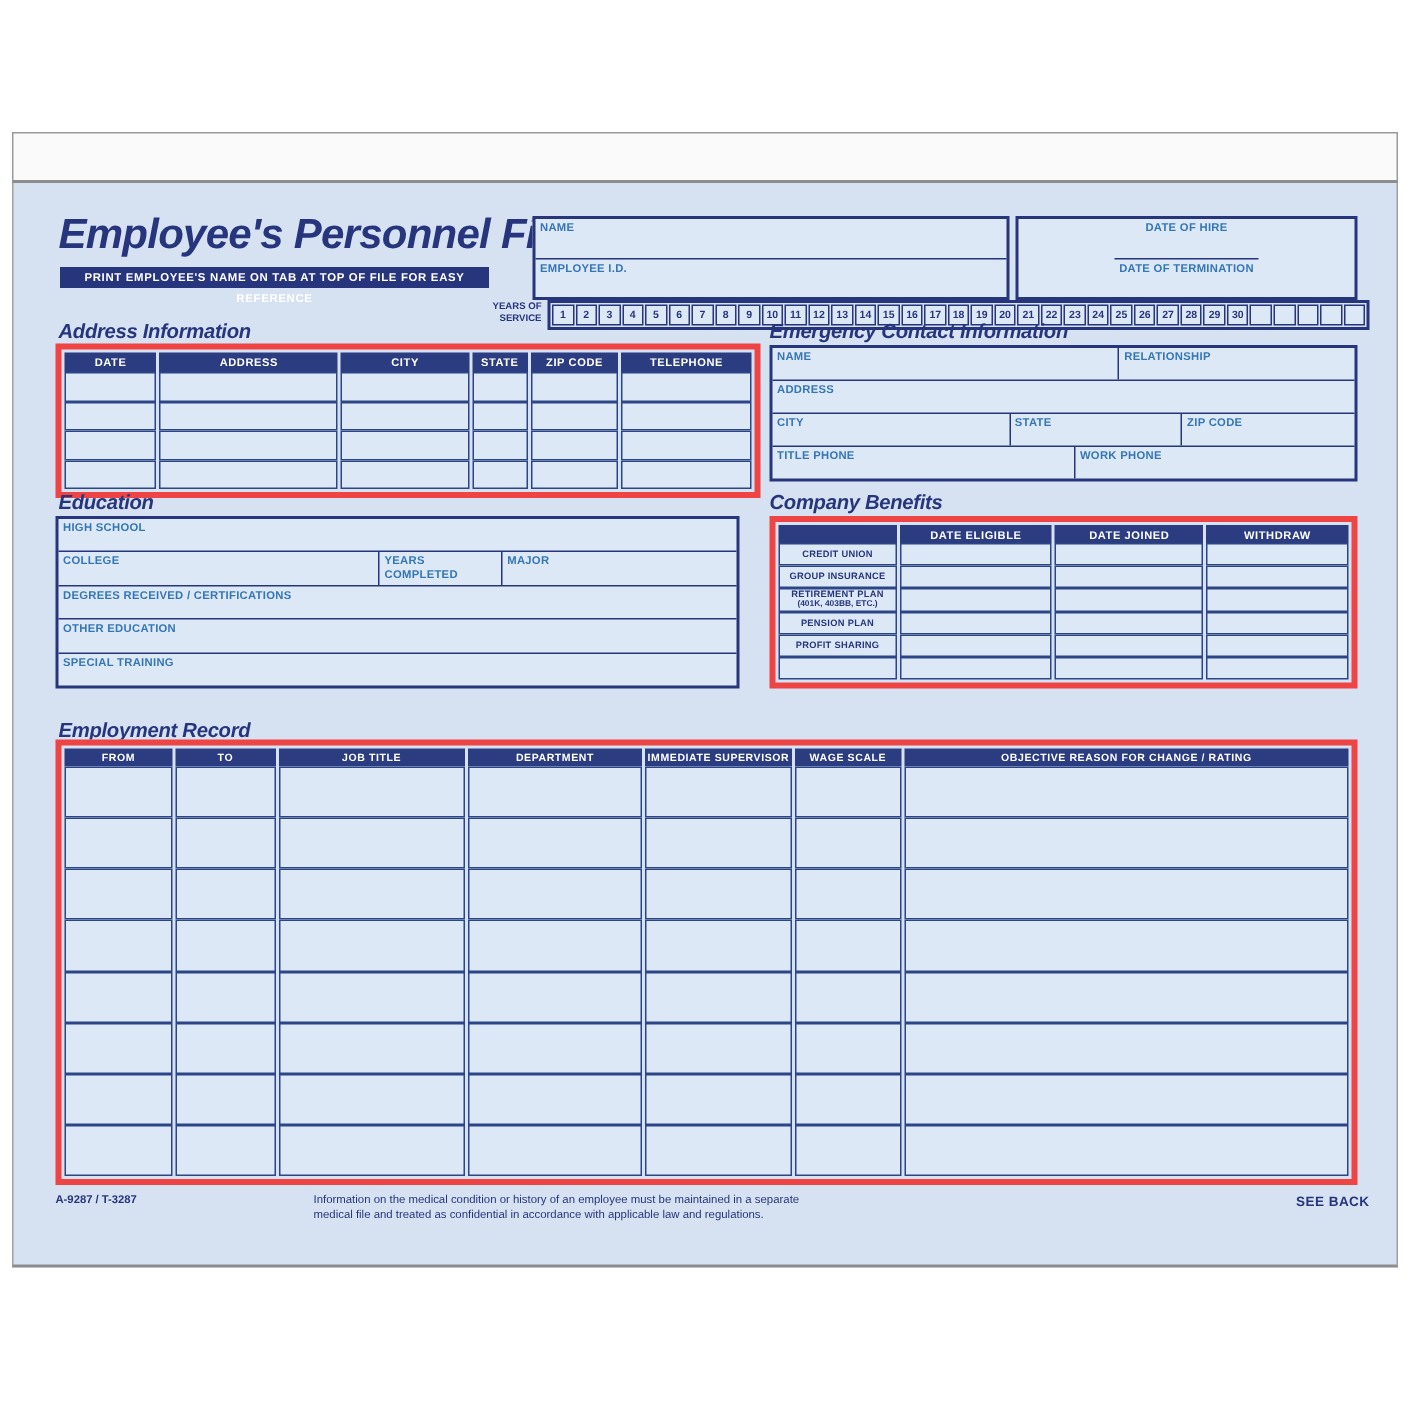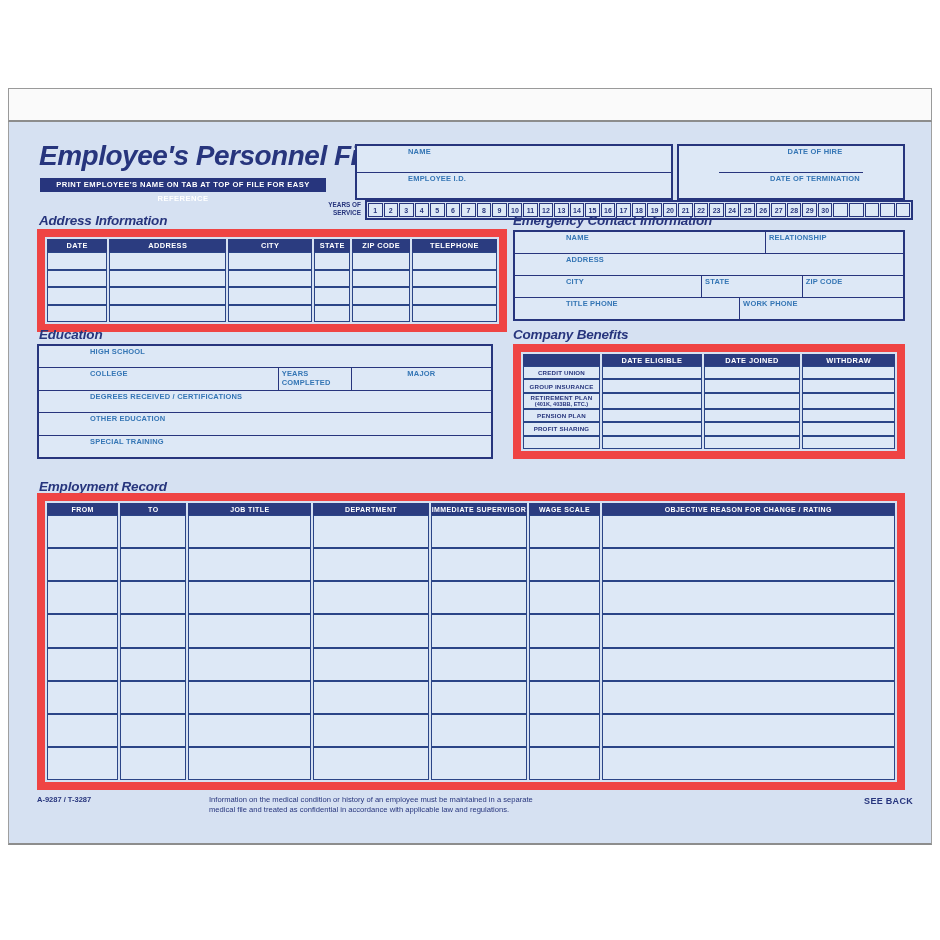--- a/index.html
+++ b/index.html
@@ -16,41 +16,41 @@
 
   .abs { position:absolute; }
 
   .title { left:30px; top:18px; font-size:28px; font-weight:800; font-style:italic;
     color:#27357d; letter-spacing:-0.5px; }
   .banner { left:31px; top:56px; width:286px; height:14px; background:#27357d; color:#ffffff;
     font-size:7.6px; font-weight:bold; letter-spacing:0.45px; text-align:center; line-height:14px; }
 
   
   .fieldbox { border:2px solid #27357d; background:#dde8f6; display:flex; flex-direction:column; }
-  .fieldbox .frow { display:flex; flex:1; border-top:1px solid #27357d;padding-left:48px; }
+  .fieldbox .frow { display:flex; flex:1; border-top:1px solid #27357d; }
   .fieldbox .frow:first-child { border-top:none; }
   .fieldbox .fcell { border-left:1px solid #27357d; padding:1px 3px; font-size:7.5px;
     font-weight:bold; color:#3576b5; letter-spacing:0.2px; }
   .fieldbox .fcell:first-child { border-left:none; }
 
   .namebox { left:346px; top:22px; width:318px; height:56px; }
   .hirebox { left:668px; top:22px; width:228px; height:56px;align-items:center; }
 
   
   .yos-label { left:302px; top:79px; width:50px; font-size:6.4px; font-weight:bold;
     color:#27357d; text-align:right; line-height:7.5px; }
   .yos-row { left:356px; top:78px; width:548px; height:20px; border:2px solid #27357d;
     display:flex; gap:1px; padding:1px; background:#d6e1f2; }
   .yos-cell { flex:1; border:1px solid #27357d; background:#dde8f6; font-size:7px; font-weight:bold;
     color:#27357d; display:flex; align-items:center; justify-content:center; }
 
   .sec-heading { font-size:13.5px; font-weight:800; font-style:italic; color:#27357d; letter-spacing:-0.2px; }
 
   
-  .grid { border:8px solid #ef4444; padding:2px; display:flex; flex-direction:column; gap:0; background:#d6e1f2; }
+  .grid { border:4px solid #ef4444; padding:2px; display:flex; flex-direction:column; gap:0; background:#d6e1f2; }
   .grid .grow { display:flex; gap:2px; flex:1; }
   .grid .hcell { background:#2b3c80; color:#ffffff; font-size:7.4px; font-weight:bold;
     letter-spacing:0.4px; display:flex; align-items:center; justify-content:center; }
   .grid .dcell { border:1px solid #2b4587; background:#dde8f6; }
   .grid .lcell { border:1px solid #2b4587; background:#dde8f6; color:#27357d; font-size:6.2px;
     font-weight:bold; display:flex; flex-direction:column; align-items:center; justify-content:center;
     text-align:center; line-height:7px; letter-spacing:0.2px; }
 
   
   .addr-head { left:30px; top:91px; }
@@ -61,21 +61,21 @@
   
   .ec-head { left:504px; top:91px; }
   .ecbox { left:504px; top:108px; width:392px; height:91px; }
   .ec-name{width:59.4%;} .ec-rel{flex:1;}
   .ec-city{width:40.6%;} .ec-state{width:29.6%;} .ec-zip{flex:1;}
   .ec-home{width:51.8%;} .ec-work{flex:1;}
 
   
   .edu-head { left:30px; top:205px; }
   .edubox { left:28px; top:222px; width:456px; height:115px; }
-  .ed-college{width:47.2%;} .ed-years{width:18.1%;} .ed-major{flex:1;text-align:center;}
+  .ed-college{width:47.2%;} .ed-years{width:18.1%;} .ed-major{flex:1;}
 
   
   .cb-head { left:504px; top:205px; }
   .cb-table { left:504px; top:222px; width:392px; height:115px; }
   .cb-table .hrow { height:12px; flex:none; }
   .cb0{width:20.7%;} .cb1{width:26.8%;} .cb2{width:26%;} .cb3{flex:1;}
   .cb-sub { font-size:5.6px; letter-spacing:0; }
   .cb-corner { background:#2b3c80; }
 
   

